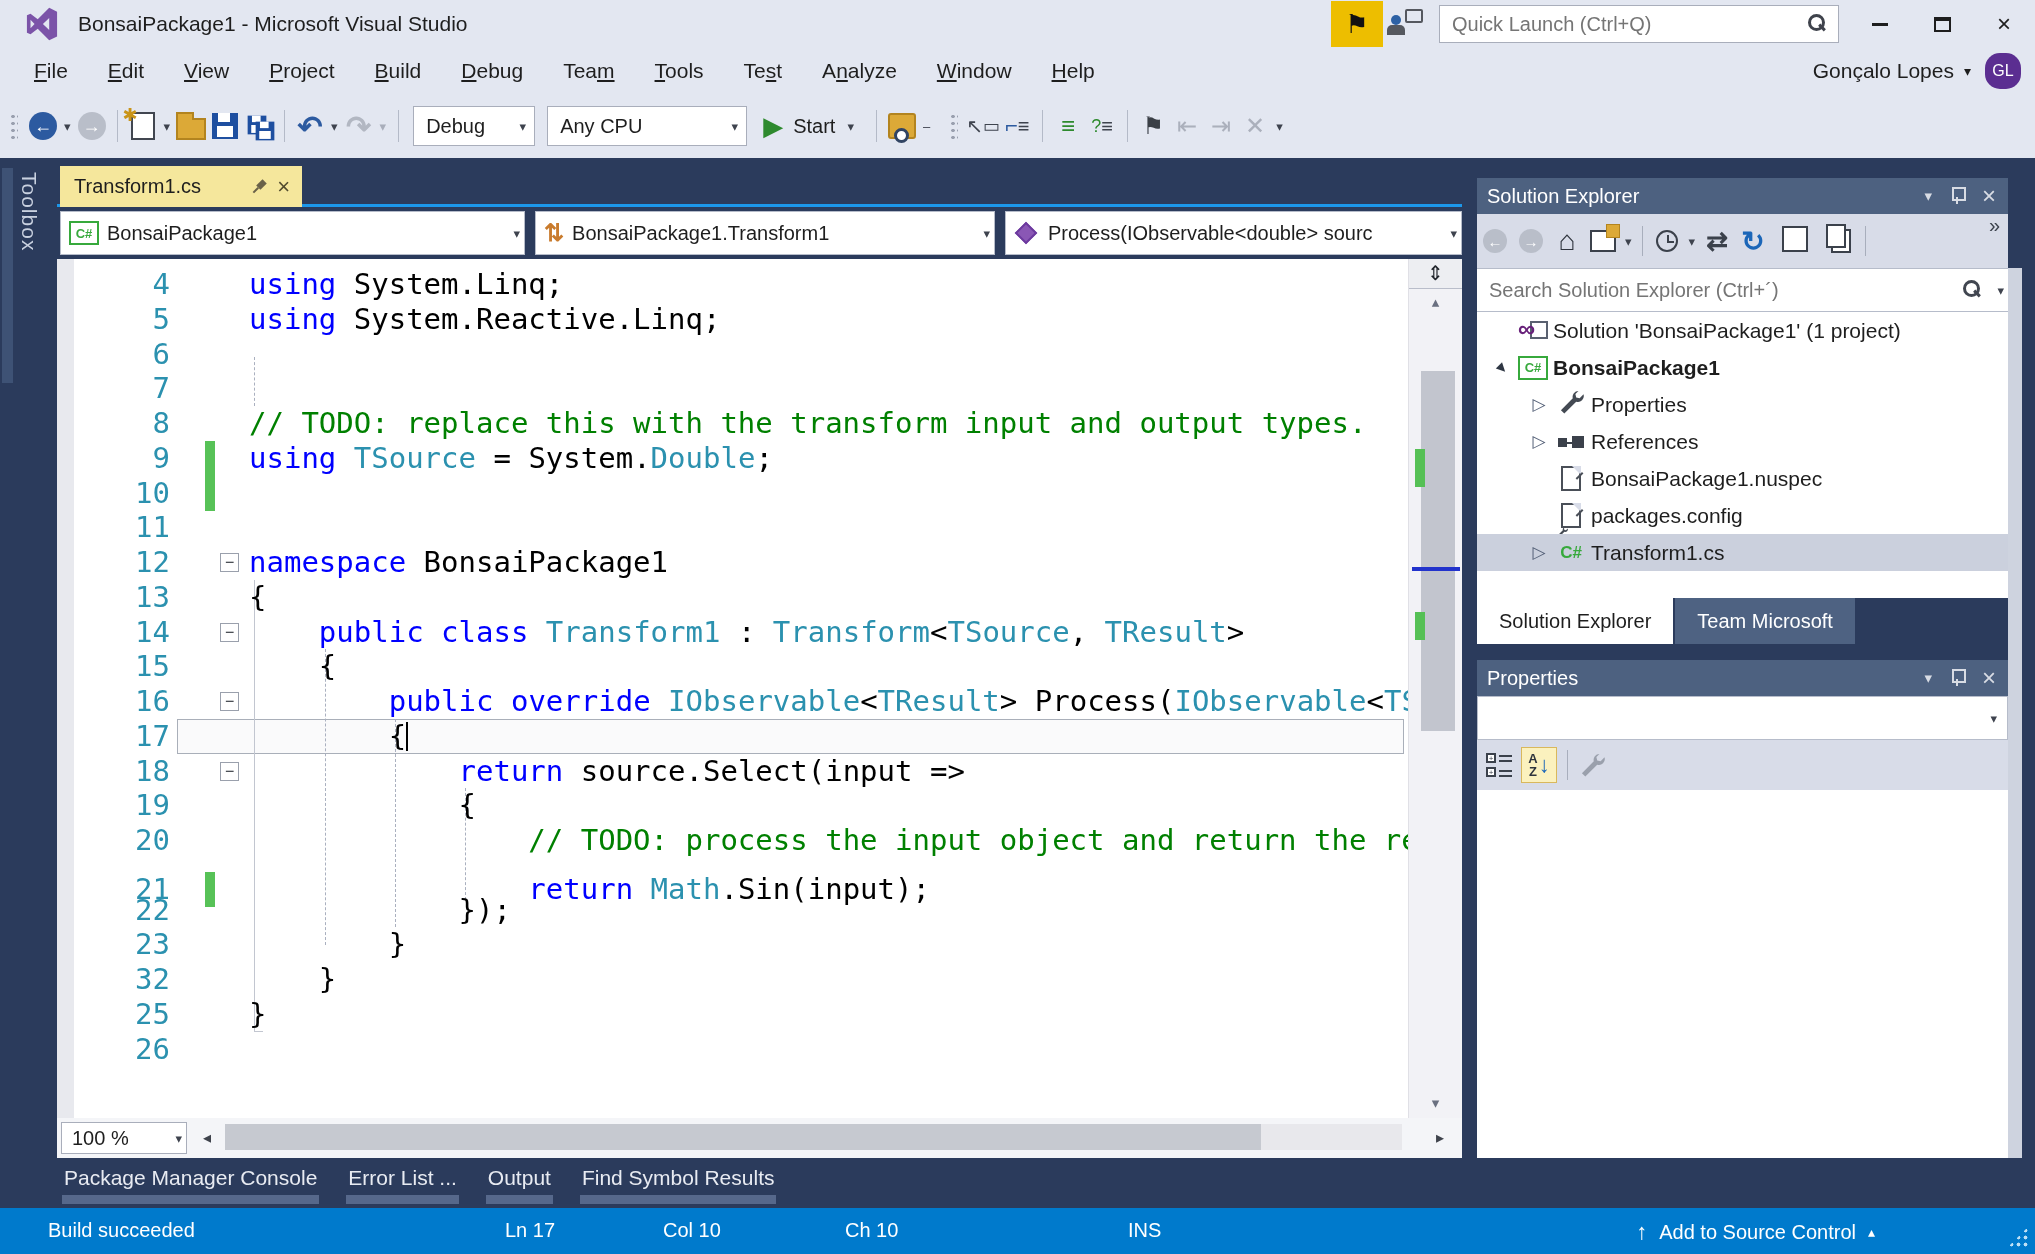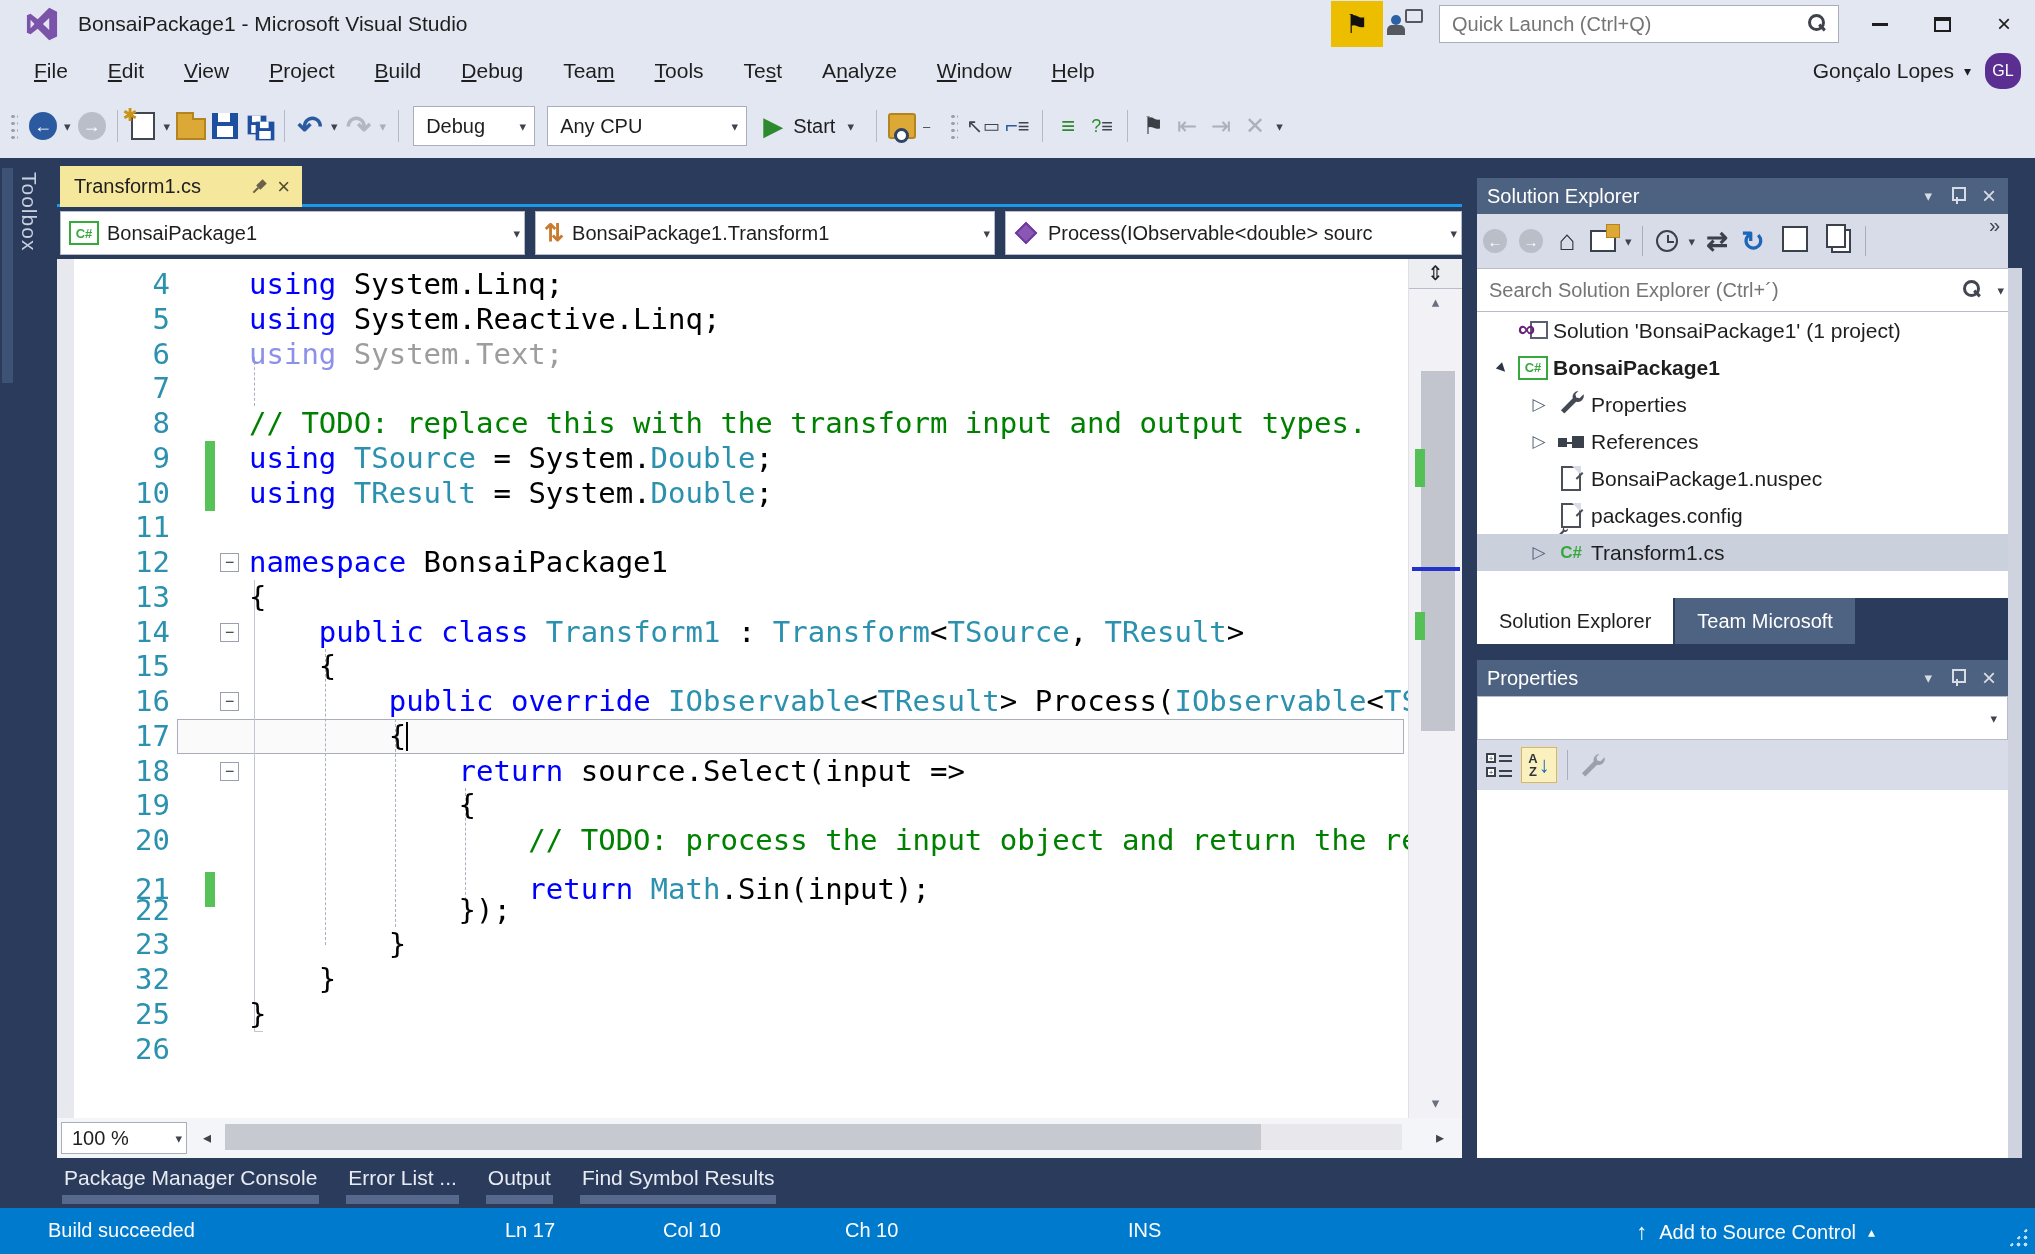--- a/index.html
+++ b/index.html
@@ -435,39 +435,37 @@
         <div class="cl" style="top: 8px;">
               <span class="ln">4</span>
               <span class="txt"><span class="seg-k">using</span><span class="seg-p"> System.Linq;</span></span>
             </div>
             <div class="cl" style="top: 42.75px;">
               <span class="ln">5</span>
               <span class="txt"><span class="seg-k">using</span><span class="seg-p"> System.Reactive.Linq;</span></span>
             </div>
             <div class="cl" style="top: 77.5px;">
               <span class="ln">6</span>
-              <span class="txt"><span class="seg-kd">using</span><span class="seg-pd"> System.Text;</span></span>
             </div>
             <div class="cl" style="top: 112.25px;">
               <span class="ln">7</span>
               <span class="txt"></span>
             </div>
             <div class="cl" style="top: 147px;">
               <span class="ln">8</span>
               <span class="txt"><span class="seg-c">// TODO: replace this with the transform input and output types.</span></span>
             </div>
             <div class="cl" style="top: 181.75px;">
               <span class="ln">9</span>
               <span class="chbar" style="top: 0px; height: 35px;"></span>
               <span class="txt"><span class="seg-k">using</span><span class="seg-p"> </span><span class="seg-t">TSource</span><span class="seg-p"> = System.</span><span class="seg-t">Double</span><span class="seg-p">;</span></span>
             </div>
             <div class="cl" style="top: 216.5px;">
               <span class="ln">10</span>
               <span class="chbar" style="top: 0px; height: 35px;"></span>
-              <span class="txt"><span class="seg-k">using</span><span class="seg-p"> </span><span class="seg-t">TResult</span><span class="seg-p"> = System.</span><span class="seg-t">Double</span><span class="seg-p">;</span></span>
             </div>
             <div class="cl" style="top: 251.25px;">
               <span class="ln">11</span>
               <span class="txt"></span>
             </div>
             <div class="cl" style="top: 286px;">
               <span class="ln">12</span>
               <span class="foldbox" style="top: 8px;">−</span>
               <span class="txt"><span class="seg-k">namespace</span><span class="seg-p"> BonsaiPackage1</span></span>
             </div>

